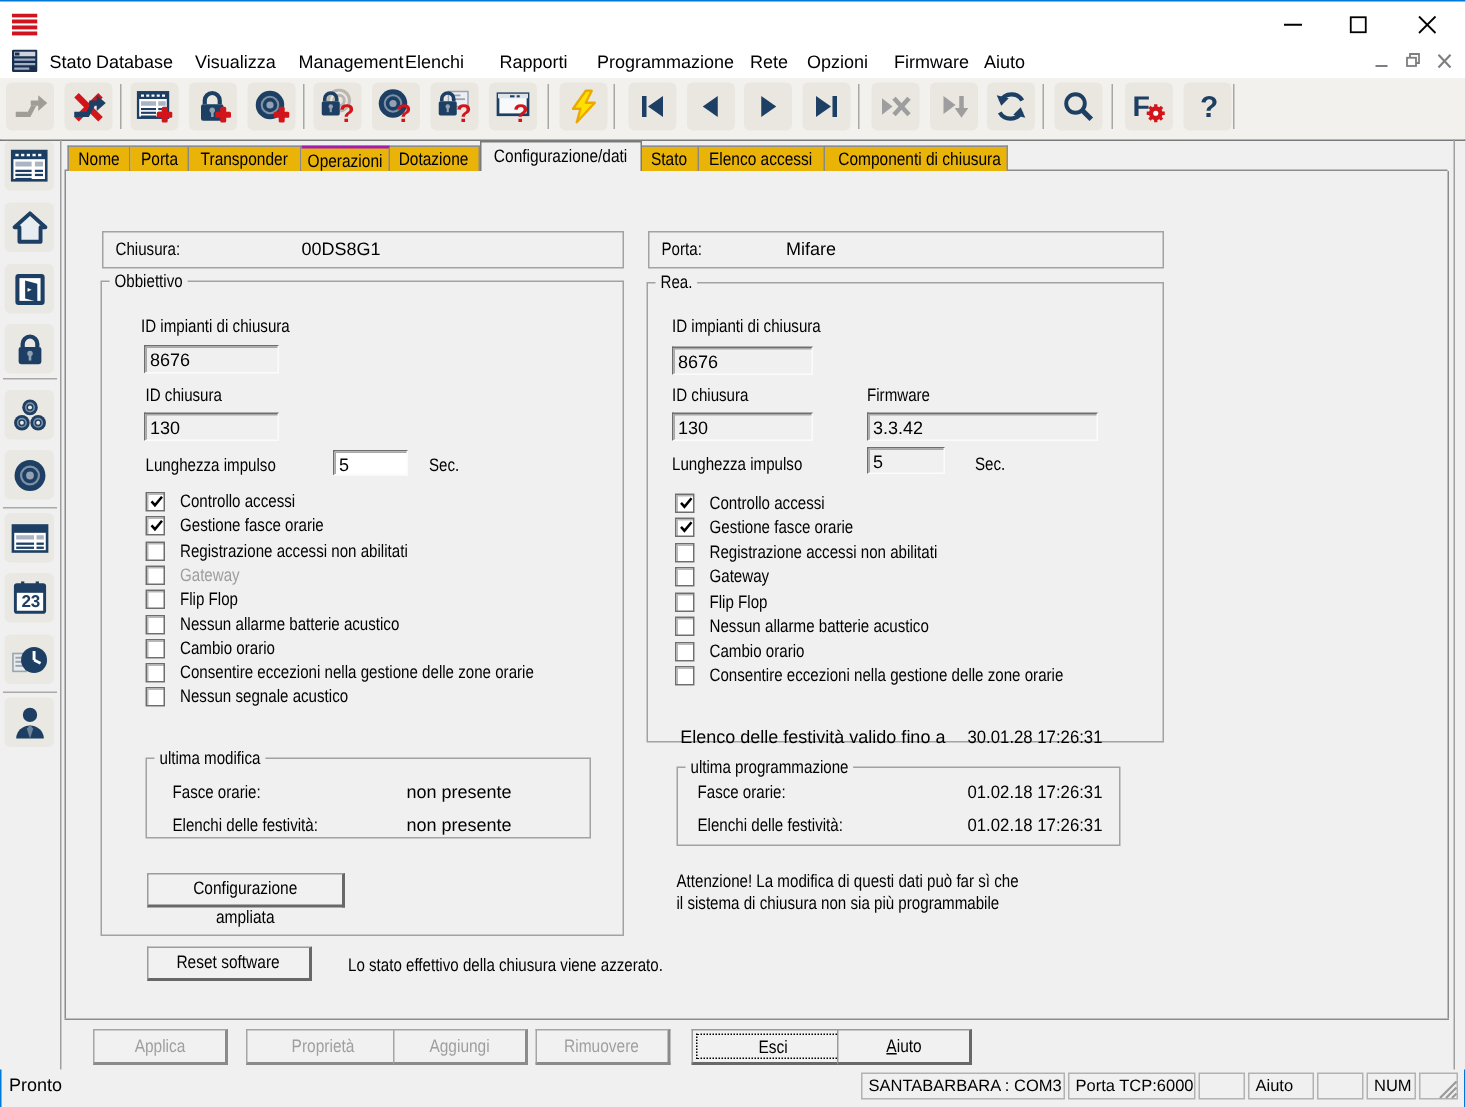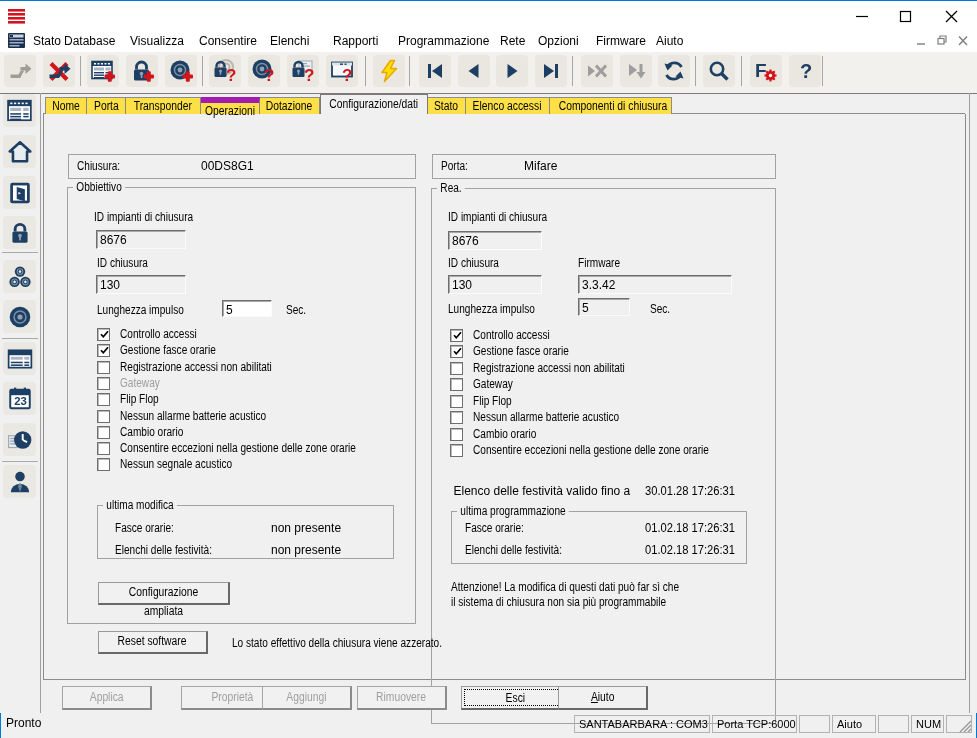--- a/index.html
+++ b/index.html
@@ -11,21 +11,21 @@
 #mdi{position:absolute;left:0;top:93px;width:977px;height:620px;background:#f0f0f0}
 .bleft{position:absolute;left:0;top:0;width:1px;height:738px;background:#0078d7}
 .bright{position:absolute;right:0;top:0;width:1px;height:738px;background:#0078d7}
 .tbtn{position:absolute;top:3px;width:32px;height:32px;background:#e9e7e0;border-radius:4px}
 .tbtn svg{position:absolute;left:4px;top:4px}
 .tsep{position:absolute;top:4px;width:1px;height:30px;background:#a8a7a3}
 .sbtn{position:absolute;left:3px;width:33px;height:33px;background:#eae8e2;border-radius:4px}
 .sbtn svg{position:absolute;left:4px;top:4px}
 .ssep{position:absolute;left:2px;width:36px;height:1px;background:#aaa9a5}
 .menuitem{position:absolute;top:4px;height:15px;line-height:15px}
-.tab{position:absolute;top:97px;height:17px;border-right:1px solid #898989;text-align:center;line-height:16px;background:#fde047;white-space:nowrap}
+.tab{position:absolute;top:97px;height:17px;border-right:1px solid #898989;text-align:center;line-height:16px;background:#eab308;white-space:nowrap}
 .fld{position:absolute;background:#f0f0f0;border:1px solid #6e6e6e;border-bottom-color:#fbfbfb;border-right-color:#fbfbfb;box-shadow:inset 1px 1px 0 #a8a8a8;line-height:16px;padding:1px 0 0 3px}
 .gb{position:absolute;border:1px solid #a2a2a2}
 .gb>span{position:absolute;top:-8px;left:5px;background:#f0f0f0;padding:0 4px;line-height:14px;transform:scaleX(0.84);transform-origin:0 0}
 .cbrow{position:absolute;height:14px}
 .cb{position:absolute;left:0;top:0;width:13px;height:13px;background:#fff;border:1px solid #6e6e6e;box-shadow:inset 1px 1px 0 #b9b9b9}
 .cbrow span{position:absolute;left:23px;top:-1px;line-height:14px;white-space:nowrap;transform:scaleX(0.84);transform-origin:0 0}
 .ck{position:absolute;left:1px;top:0px;width:11px;height:11px}
 .btn{position:absolute;background:#f1f1f1;border:1px solid #9b9b9b;border-right:2px solid #686868;border-bottom:2px solid #686868;text-align:center}
 .btn.dis{color:#9f9f9f;border:1px solid #a5a5a5;border-right:2px solid #8b8b8b;border-bottom:2px solid #8b8b8b}
 .lbl{position:absolute;line-height:13px;white-space:nowrap;transform:scaleX(0.84);transform-origin:0 0}
@@ -55,21 +55,21 @@
       <rect x="0" y="0" width="17" height="15" rx="1" fill="#1a2f4d"></rect>
       <rect x="1.5" y="1.5" width="14" height="3" fill="#cdd4e0"></rect>
       <rect x="2" y="2" width="3" height="2" fill="#1a2f4d"></rect>
       <rect x="1.5" y="6" width="14" height="1.5" fill="#9fb0c6"></rect>
       <rect x="1.5" y="9" width="14" height="1.5" fill="#9fb0c6"></rect>
       <rect x="1.5" y="12" width="10" height="1.5" fill="#9fb0c6"></rect>
     </svg>
  <span class="menuitem" style="left:33px">Stato</span>
  <span class="menuitem" style="left:64px">Database</span>
  <span class="menuitem" style="left:130px">Visualizza</span>
- <span class="menuitem" style="left:199px">Consentire</span>
+ <span class="menuitem" style="left:199px">Management</span>
  <span class="menuitem" style="left:270px">Elenchi</span>
  <span class="menuitem" style="left:333px">Rapporti</span>
  <span class="menuitem" style="left:398px">Programmazione</span>
  <span class="menuitem" style="left:500px">Rete</span>
  <span class="menuitem" style="left:538px">Opzioni</span>
  <span class="menuitem" style="left:596px">Firmware</span>
  <span class="menuitem" style="left:656px">Aiuto</span>
  <svg class="abs" style="left:916px;top:5px" width="56" height="12">
   <line x1="1" y1="9" x2="9" y2="9" stroke="#7e7e7e" stroke-width="1.4"></line>
   <rect x="22" y="3.5" width="6" height="5.5" fill="none" stroke="#7e7e7e" stroke-width="1.2"></rect>
@@ -405,42 +405,42 @@
         <path d="M3.5 21.5 a8.5 8 0 0 1 17 0 Z" fill="#1d3f63"></path>
         <path d="M12 13 l2 2.5 -2 6 -2 -6 Z" fill="#6d849b"></path>
       </svg>
     </div>
 </div>
 
 <div class="abs" style="left:43px;top:113px;width:922px;height:1px;background:#8c8c8c"></div>
 <div class="tab" style="left:45px;width:42px;border-left:1px solid #8c8c8c;border-top:1px solid #8c8c8c"><i>Nome</i></div>
 <div class="tab" style="left:87px;width:39px;border-top:1px solid #8c8c8c"><i>Porta</i></div>
 <div class="tab" style="left:126px;width:75px;border-top:1px solid #8c8c8c"><i>Transponder</i></div>
-<div class="tab" style="left:201px;width:59px;border-top:6px solid #a21caf"><i>Operazioni</i></div>
+<div class="tab" style="left:201px;width:59px;border-top:2px solid #a21caf"><i>Operazioni</i></div>
 <div class="tab" style="left:260px;width:60px;border-top:1px solid #8c8c8c"><i>Dotazione</i></div>
 <div class="tab" style="left:427px;width:39px;border-top:1px solid #8c8c8c"><i>Stato</i></div>
 <div class="tab" style="left:466px;width:84px;border-top:1px solid #8c8c8c"><i>Elenco accessi</i></div>
 <div class="tab" style="left:550px;width:122px;border-top:1px solid #8c8c8c;border-right:1px solid #8c8c8c"><i>Componenti di chiusura</i></div>
 <div class="abs ti" style="left:320px;top:94px;width:108px;height:20px;background:#f0f0f0;border:1px solid #7a7a7a;border-bottom:none;text-align:center;line-height:19px;z-index:2"><i>Configurazione/dati</i></div>
 
 <div class="abs" style="left:43px;top:114px;width:1px;height:565px;background:#8c8c8c"></div>
 <div class="abs" style="left:965px;top:114px;width:1px;height:565px;background:#8c8c8c"></div>
 <div class="abs" style="left:43px;top:679px;width:923px;height:1px;background:#8c8c8c"></div>
 
 <div class="abs" style="left:68px;top:153.5px;width:348px;height:25px;border:1px solid #a2a2a2"></div>
 <div class="lbl" style="left:77px;top:160px">Chiusura:</div>
 <div class="lbl nv" style="left:201px;top:160px">00DS8G1</div>
 <div class="abs" style="left:432px;top:154px;width:344px;height:25px;border:1px solid #a2a2a2"></div>
 <div class="lbl" style="left:441px;top:160px">Porta:</div>
 <div class="lbl nv" style="left:524px;top:160px">Mifare</div>
 
 <div class="gb" style="left:67px;top:186.5px;width:349px;height:437px">
     <span>Obbiettivo</span>
   </div>
-<div class="gb" style="left:431px;top:188px;width:345px;height:536px">
+<div class="gb" style="left:431px;top:188px;width:345px;height:307px">
     <span>Rea.</span>
   </div>
 
 <div class="lbl" style="left:94px;top:211px">ID impianti di chiusura</div>
 <div class="fld" style="left:96px;top:230px;width:90px;height:19px">8676</div>
 <div class="lbl" style="left:96.5px;top:257px">ID chiusura</div>
 <div class="fld" style="left:96px;top:275px;width:90px;height:19px">130</div>
 <div class="lbl" style="left:96.5px;top:303.5px">Lunghezza impulso</div>
 <div class="fld" style="left:222px;top:300px;width:50px;height:17px;background:#fff">5</div>
 <div class="lbl" style="left:285.5px;top:303.5px">Sec.</div>
@@ -558,21 +558,21 @@
     <span>ultima programmazione</span>
   </div>
 <div class="lbl" style="left:464.5px;top:522px">Fasce orarie:</div>
 <div class="lbl" style="left:645px;top:522px;transform:scaleX(0.93)">01.02.18 17:26:31</div>
 <div class="lbl" style="left:464.5px;top:544px">Elenchi delle festività:</div>
 <div class="lbl" style="left:645px;top:544px;transform:scaleX(0.93)">01.02.18 17:26:31</div>
 <div class="lbl" style="left:450.5px;top:581px">Attenzione! La modifica di questi dati può far sì che</div>
 <div class="lbl" style="left:450.5px;top:595.5px">il sistema di chiusura non sia più programmabile</div>
 
 <div class="btn dis" style="left:62px;top:686px;width:90px;height:24px;line-height:20px"><i>Applica</i></div>
-<div class="btn dis" style="left:181px;top:686px;width:104px;height:24px;line-height:20px"><i>Proprietà</i></div>
+<div class="btn dis" style="left:164px;top:686px;width:104px;height:24px;line-height:20px"><i>Proprietà</i></div>
 <div class="btn dis" style="left:262px;top:686px;width:90px;height:24px;line-height:20px"><i>Aggiungi</i></div>
 <div class="btn dis" style="left:357px;top:686px;width:90px;height:24px;line-height:20px"><i>Rimuovere</i></div>
 <div class="btn" style="left:461px;top:686px;width:109px;height:24px">
     <div style="position:absolute;left:2px;top:2px;right:2px;bottom:2px;border:1px dotted #000;line-height:16px"><i>Esci</i></div>
   </div>
 <div class="btn" style="left:558px;top:686px;width:90px;height:24px;line-height:20px"><i><span style="text-decoration:underline">A</span>iuto</i></div>
 
 <div class="lbl nv" style="left:6px;top:717px">Pronto</div>
 <div class="seg" style="left:574px;width:136px">SANTABARBARA : COM3</div>
 <div class="seg" style="left:712px;width:85px">Porta TCP:6000</div>

